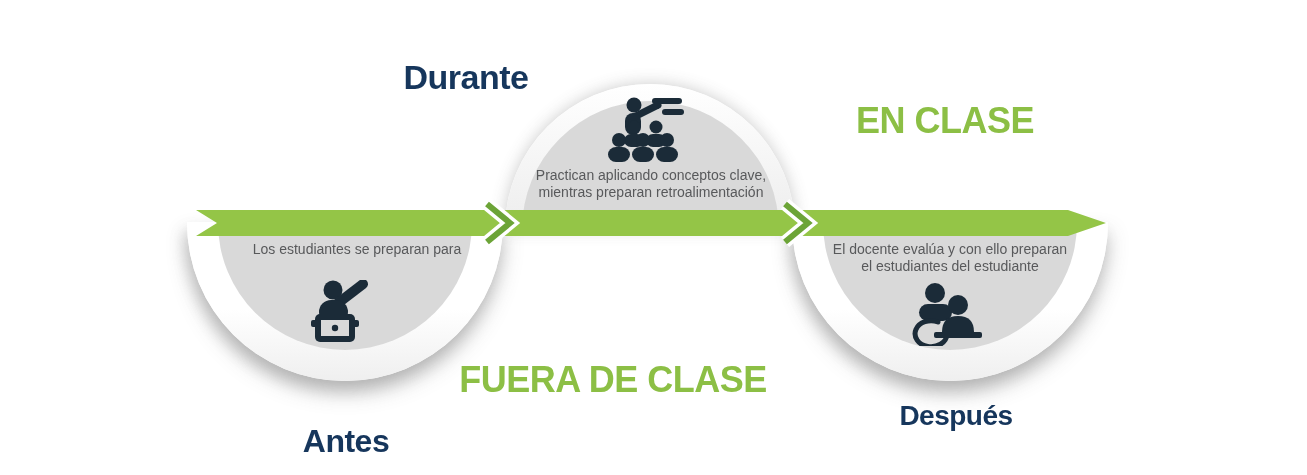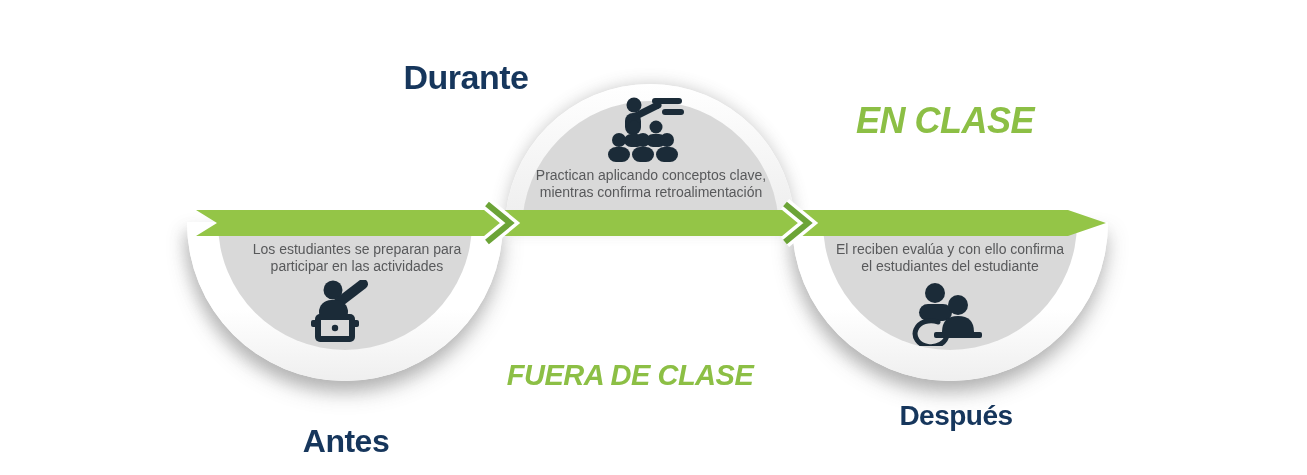--- a/index.html
+++ b/index.html
@@ -4,26 +4,26 @@
 <style>
   html,body{margin:0;padding:0;background:#fff;}
   #canvas{
     position:relative;width:1307px;height:475px;background:#ffffff;overflow:hidden;
     font-family:"Liberation Sans", sans-serif;
   }
   .abs{position:absolute;}
 
   
   .h-navy{color:#16365C;font-weight:800;letter-spacing:-0.5px;transform:translateX(-50%);white-space:nowrap;}
-  .h-green{color:#8CBF45;font-weight:800;letter-spacing:-0.5px;transform:translateX(-50%);white-space:nowrap;font-style:italic;}
+  .h-green{color:#8CBF45;font-weight:800;letter-spacing:-0.5px;transform:translateX(-50%);white-space:nowrap;}
   #title-durante{left:466px;top:58px;font-size:34px;text-align:right;}
   #title-antes{left:346px;top:402px;font-size:32px;margin-top:21px;}
   #title-despues{left:956px;top:400px;font-size:28px;}
   #zone-en-clase{left:945px;top:100px;font-size:36px;}
-  #zone-fuera{left:630px;top:359px;font-size:29px;}
+  #zone-fuera{left:613px;top:359px;font-size:36px;}
 
   
   .dome-down-outer{
     border-radius:0 0 999px 999px;
     background:linear-gradient(180deg,#ffffff 55%,#efefef 100%);
     box-shadow:0 12px 20px rgba(80,80,80,.35), -4px 8px 14px rgba(120,120,120,.18);
   }
   .dome-down-inner{border-radius:0 0 999px 999px;background:#d9d9d9;}
   .dome-up-outer{
     border-radius:999px 999px 0 0;
@@ -74,28 +74,27 @@
 
   <div class="abs h-navy" id="title-durante">Durante</div>
   <div class="abs h-navy" id="title-antes">Antes</div>
   <div class="abs h-navy" id="title-despues">Después</div>
 
   <div class="abs h-green" id="zone-en-clase">EN CLASE</div>
   <div class="abs h-green" id="zone-fuera">FUERA DE CLASE</div>
 
   <div class="abs dome-text" style="left:212px;top:241px;">
     <span>Los estudiantes se preparan para</span>
-    <span>participar en las actividades</span>
   </div>
   <div class="abs dome-text" style="left:506px;top:167px;">
     <span>Practican aplicando conceptos clave,</span>
-    <span>mientras confirma retroalimentación</span>
+    <span>mientras preparan retroalimentación</span>
   </div>
   <div class="abs dome-text" style="left:805px;top:241px;">
-    <span>El reciben evalúa y con ello confirma</span>
+    <span>El docente evalúa y con ello preparan</span>
     <span>el estudiantes del estudiante</span>
   </div>
 
   <div class="abs icon" style="left:303px;top:280px;">
     <svg width="78" height="66" viewBox="0 0 78 66" xmlns="http://www.w3.org/2000/svg">
       <g fill="#1B2B38">
         <circle cx="30" cy="10" r="9.5"></circle>
         <path d="M30 27 L60 4" stroke="#1B2B38" stroke-width="10" stroke-linecap="round" fill="none"></path>
         <rect x="16" y="20" width="29" height="24" rx="12"></rect>
         <rect x="8" y="40" width="8" height="7" rx="2"></rect>

